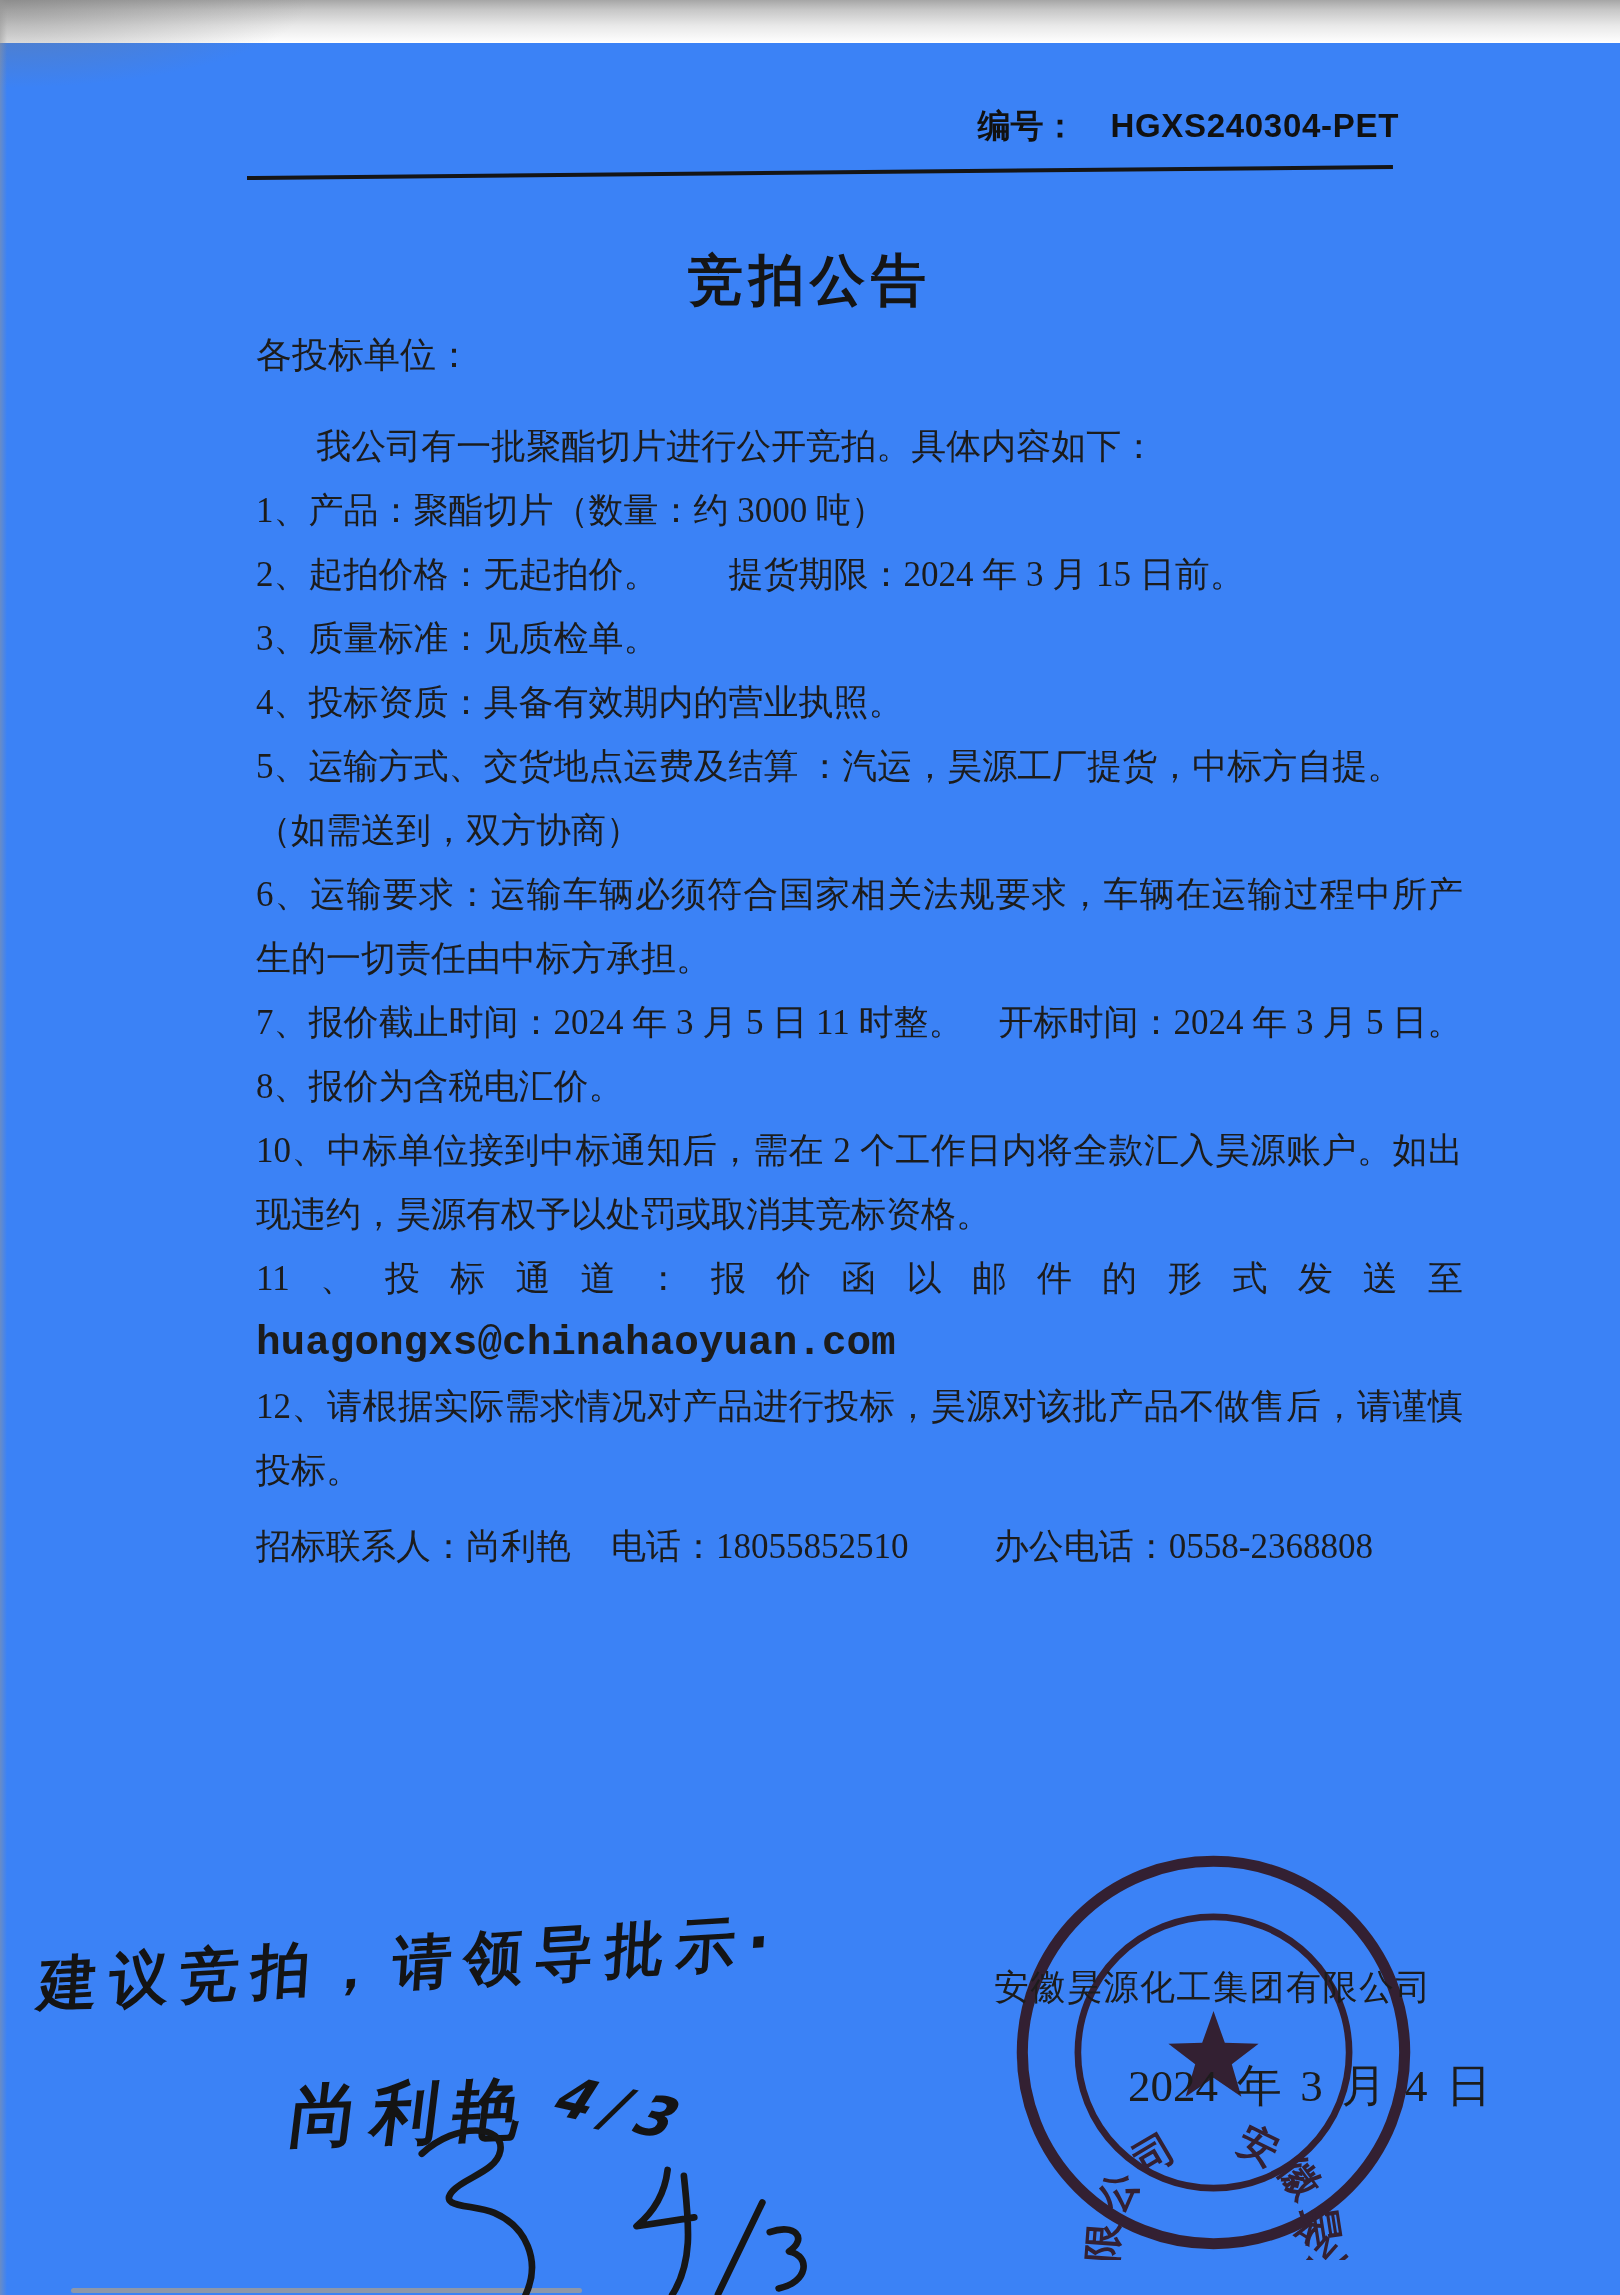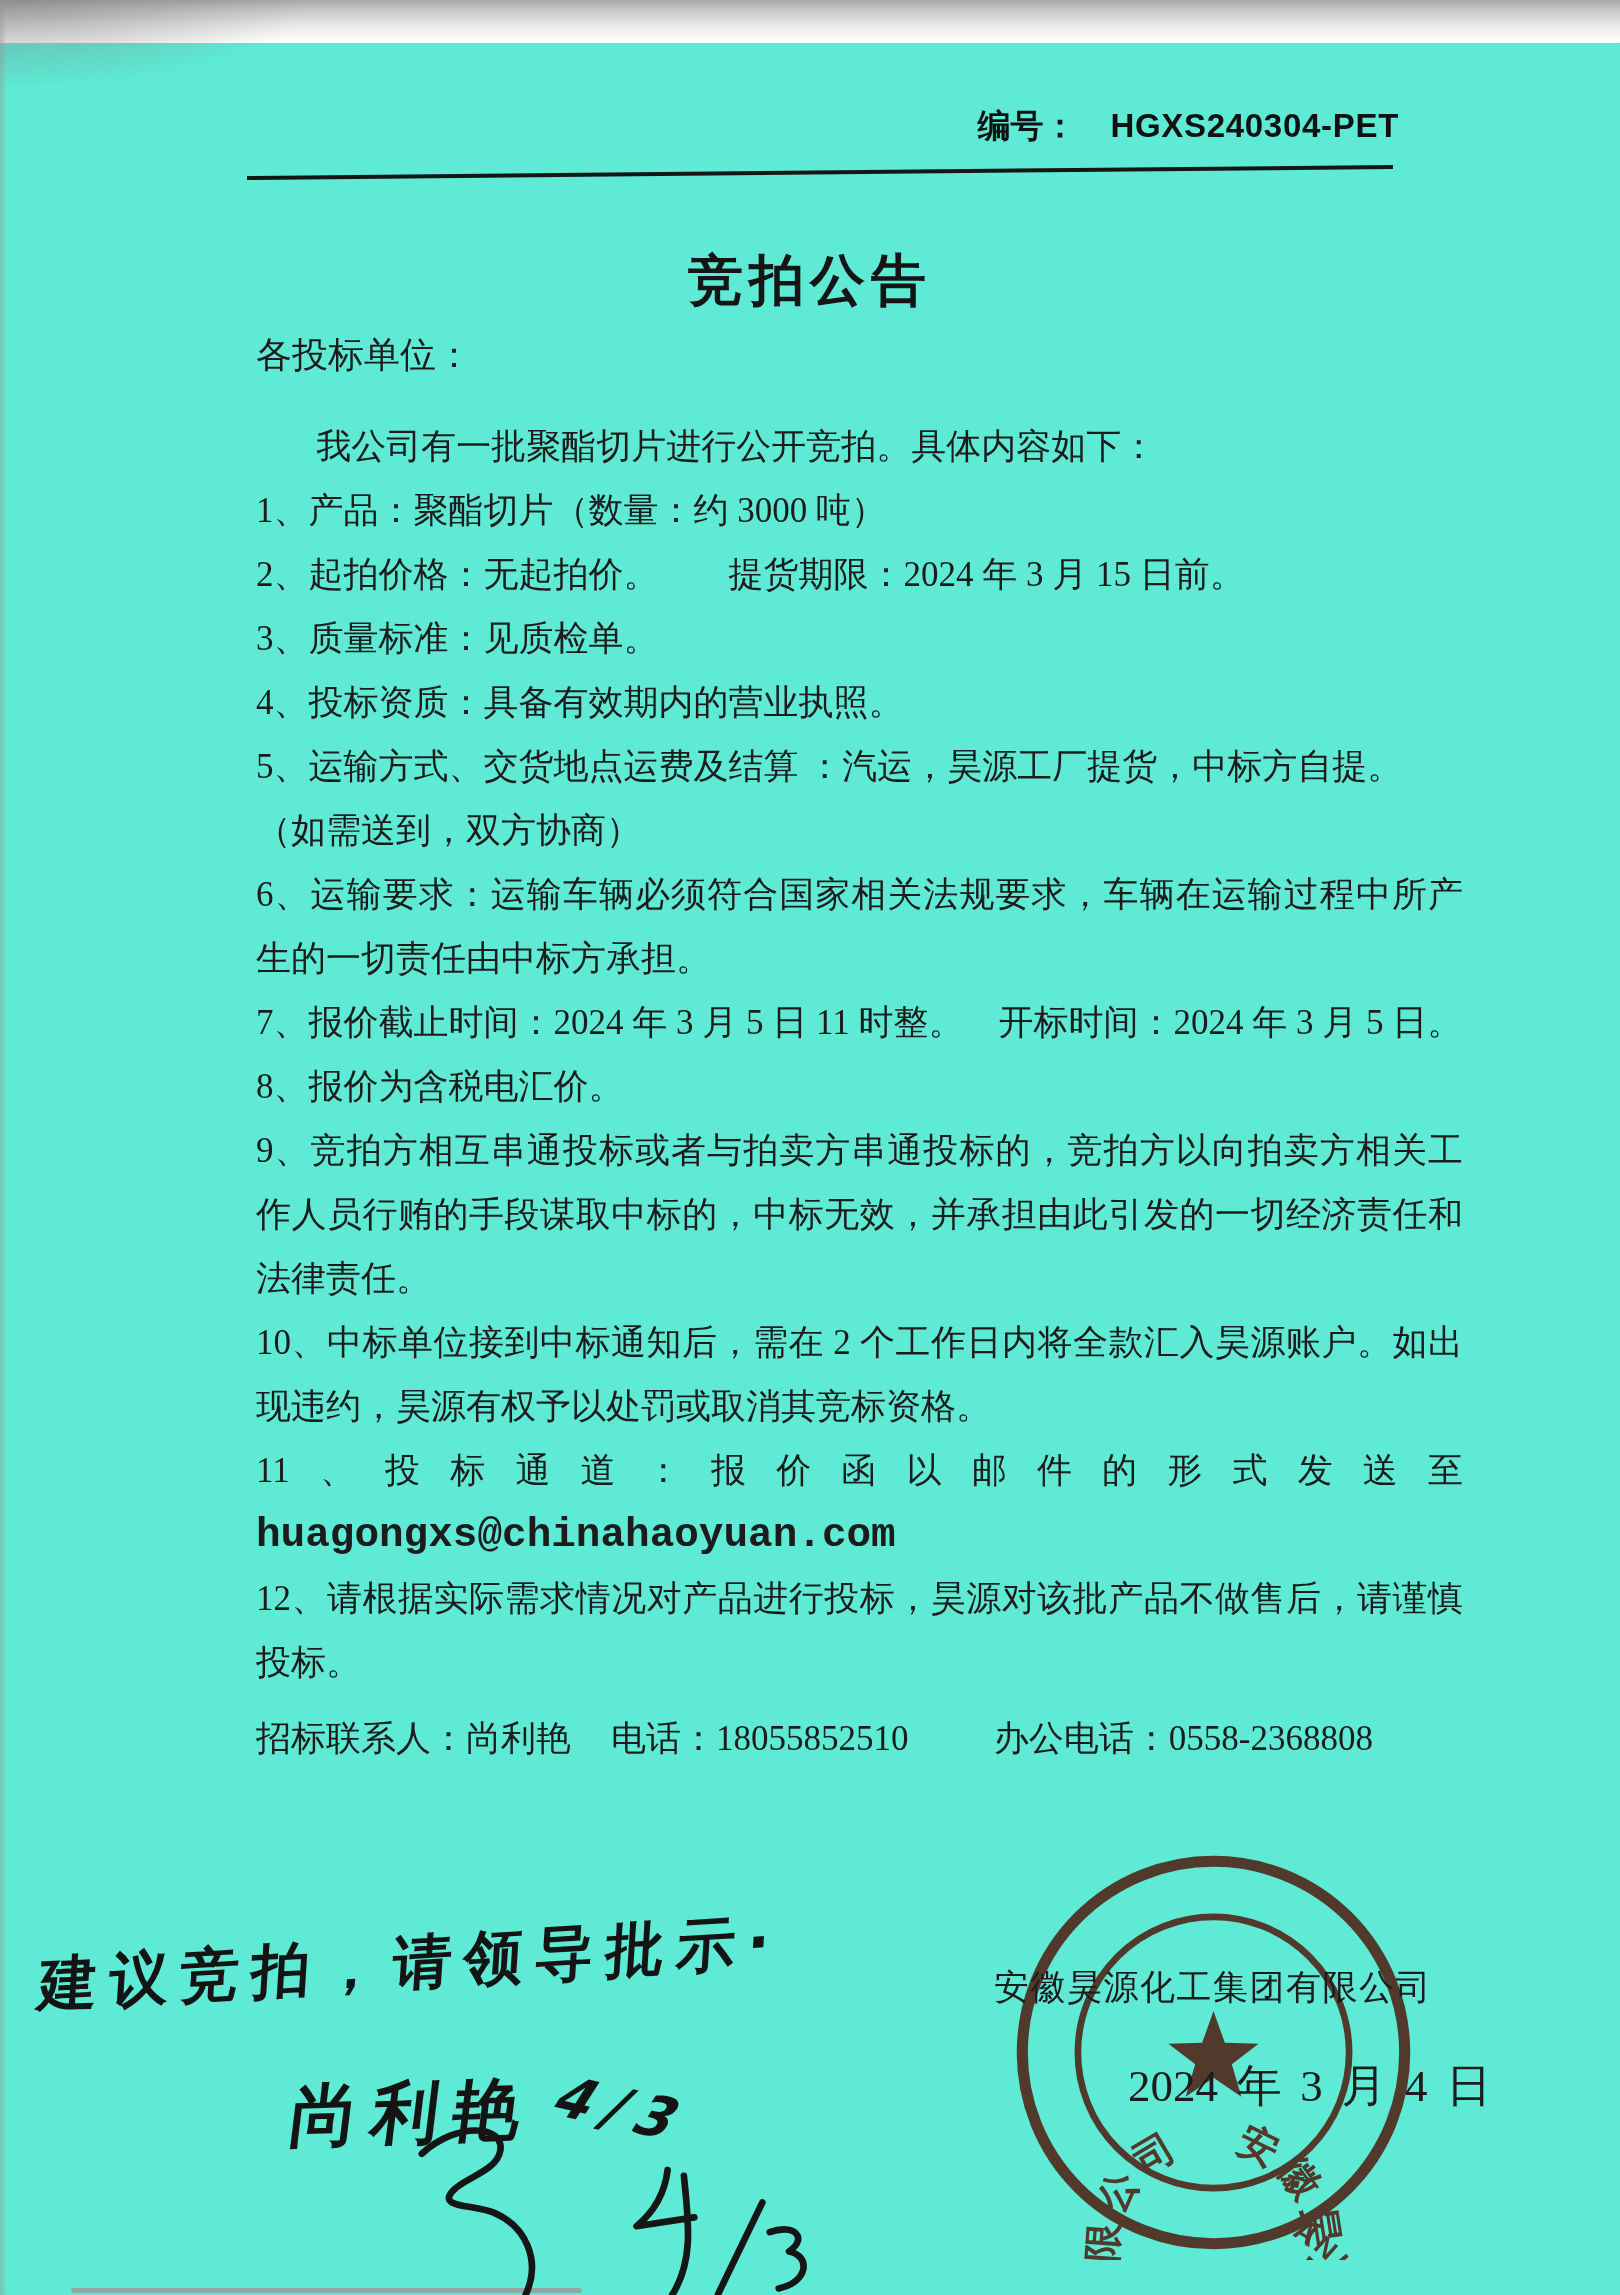--- a/index.html
+++ b/index.html
@@ -1,17 +1,17 @@
 <!DOCTYPE html>
 <html lang="zh" style="font-size:12px"><head>
 <meta charset="utf-8">
 <style>
   html,body{margin:0;padding:0;background:#e8e8e8;}
   .page{
-    position:relative;width:1620px;height:2295px;background:#5eead4;
+    position:relative;width:1620px;height:2295px;background:#3b82f6;
     overflow:hidden;color:#1c1c1c;
     font-family:"Liberation Serif","DejaVu Serif",serif;
   }
   
   .edge-top{position:absolute;left:0;top:0;width:100%;height:43px;
     background:linear-gradient(180deg,#a6a6a6 0%,#c6c6c6 22%,#e9e9e9 60%,#ffffff 100%);}
   .edge-top-left{position:absolute;left:0;top:0;width:311px;height:89px;
     background:radial-gradient(ellipse at 0% 0%,rgba(120,120,120,.55),rgba(255,255,255,0) 70%);}
   .edge-left{position:absolute;left:0;top:0;width:7.4px;height:100%;
     background:linear-gradient(90deg,rgba(150,150,150,.5),rgba(255,255,255,0));}
@@ -81,21 +81,20 @@
 
     <p class="item mt1">1、产品：聚酯切片（数量：约 3000 吨）</p>
     <p class="item">2、起拍价格：无起拍价。　　提货期限：2024 年 3 月 15 日前。</p>
     <p class="item">3、质量标准：见质检单。</p>
     <p class="item">4、投标资质：具备有效期内的营业执照。</p>
     <p class="item">5、运输方式、交货地点运费及结算 ：汽运，昊源工厂提货，中标方自提。</p>
     <p class="item">（如需送到，双方协商）</p>
     <p class="item mt2">6、运输要求：运输车辆必须符合国家相关法规要求，车辆在运输过程中所产生的一切责任由中标方承担。</p>
     <p class="item mt3">7、报价截止时间：2024 年 3 月 5 日 11 时整。　开标时间：2024 年 3 月 5 日。</p>
     <p class="item mt4">8、报价为含税电汇价。</p>
-    <p class="item mt5">9、竞拍方相互串通投标或者与拍卖方串通投标的，竞拍方以向拍卖方相关工作人员行贿的手段谋取中标的，中标无效，并承担由此引发的一切经济责任和法律责任。</p>
     <p class="item mt6">10、中标单位接到中标通知后，需在 2 个工作日内将全款汇入昊源账户。如出现违约，昊源有权予以处罚或取消其竞标资格。</p>
     <p class="item mt7"><span>11、投标通道：报价函以邮件的形式发送至 </span><span class="email">huagongxs@chinahaoyuan.com</span></p>
     <p class="item mt8">12、请根据实际需求情况对产品进行投标，昊源对该批产品不做售后，请谨慎投标。</p>
 
     <div class="contact-row">
       <span class="contact-left">
         <span>招标联系人：尚利艳</span><span class="gap">电话：18055852510</span>
       </span>
       <span class="office-phone">办公电话：0558-2368808</span>
     </div>

